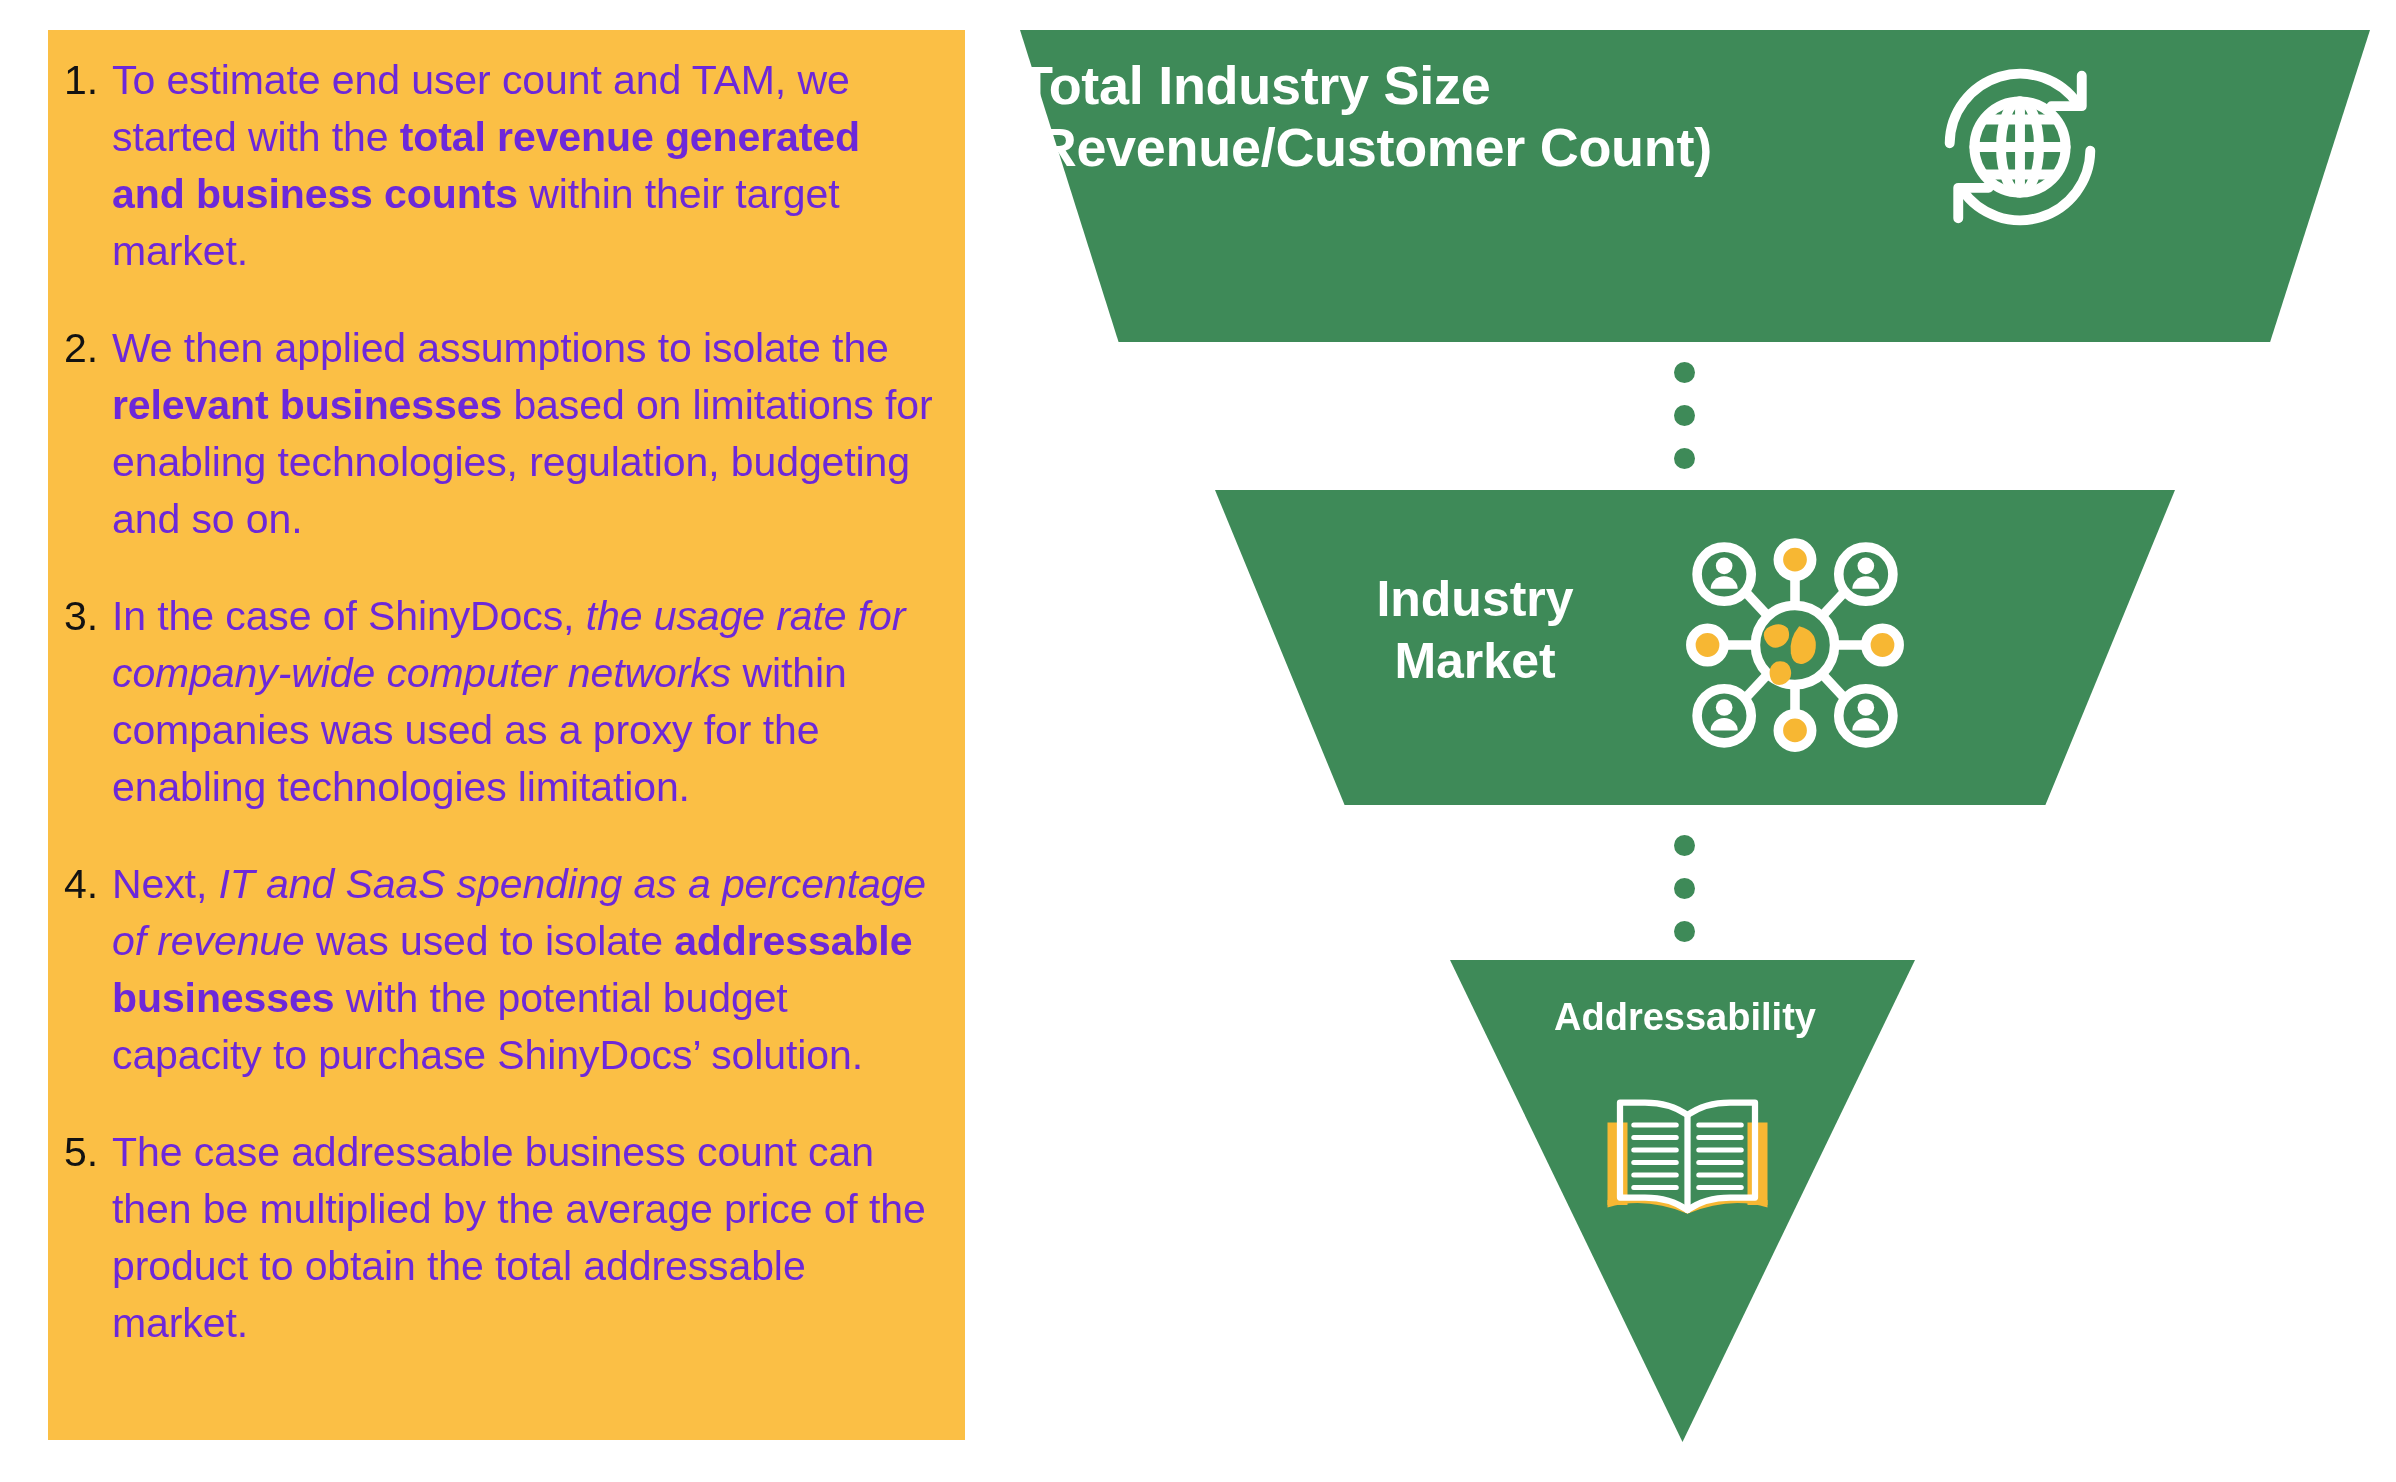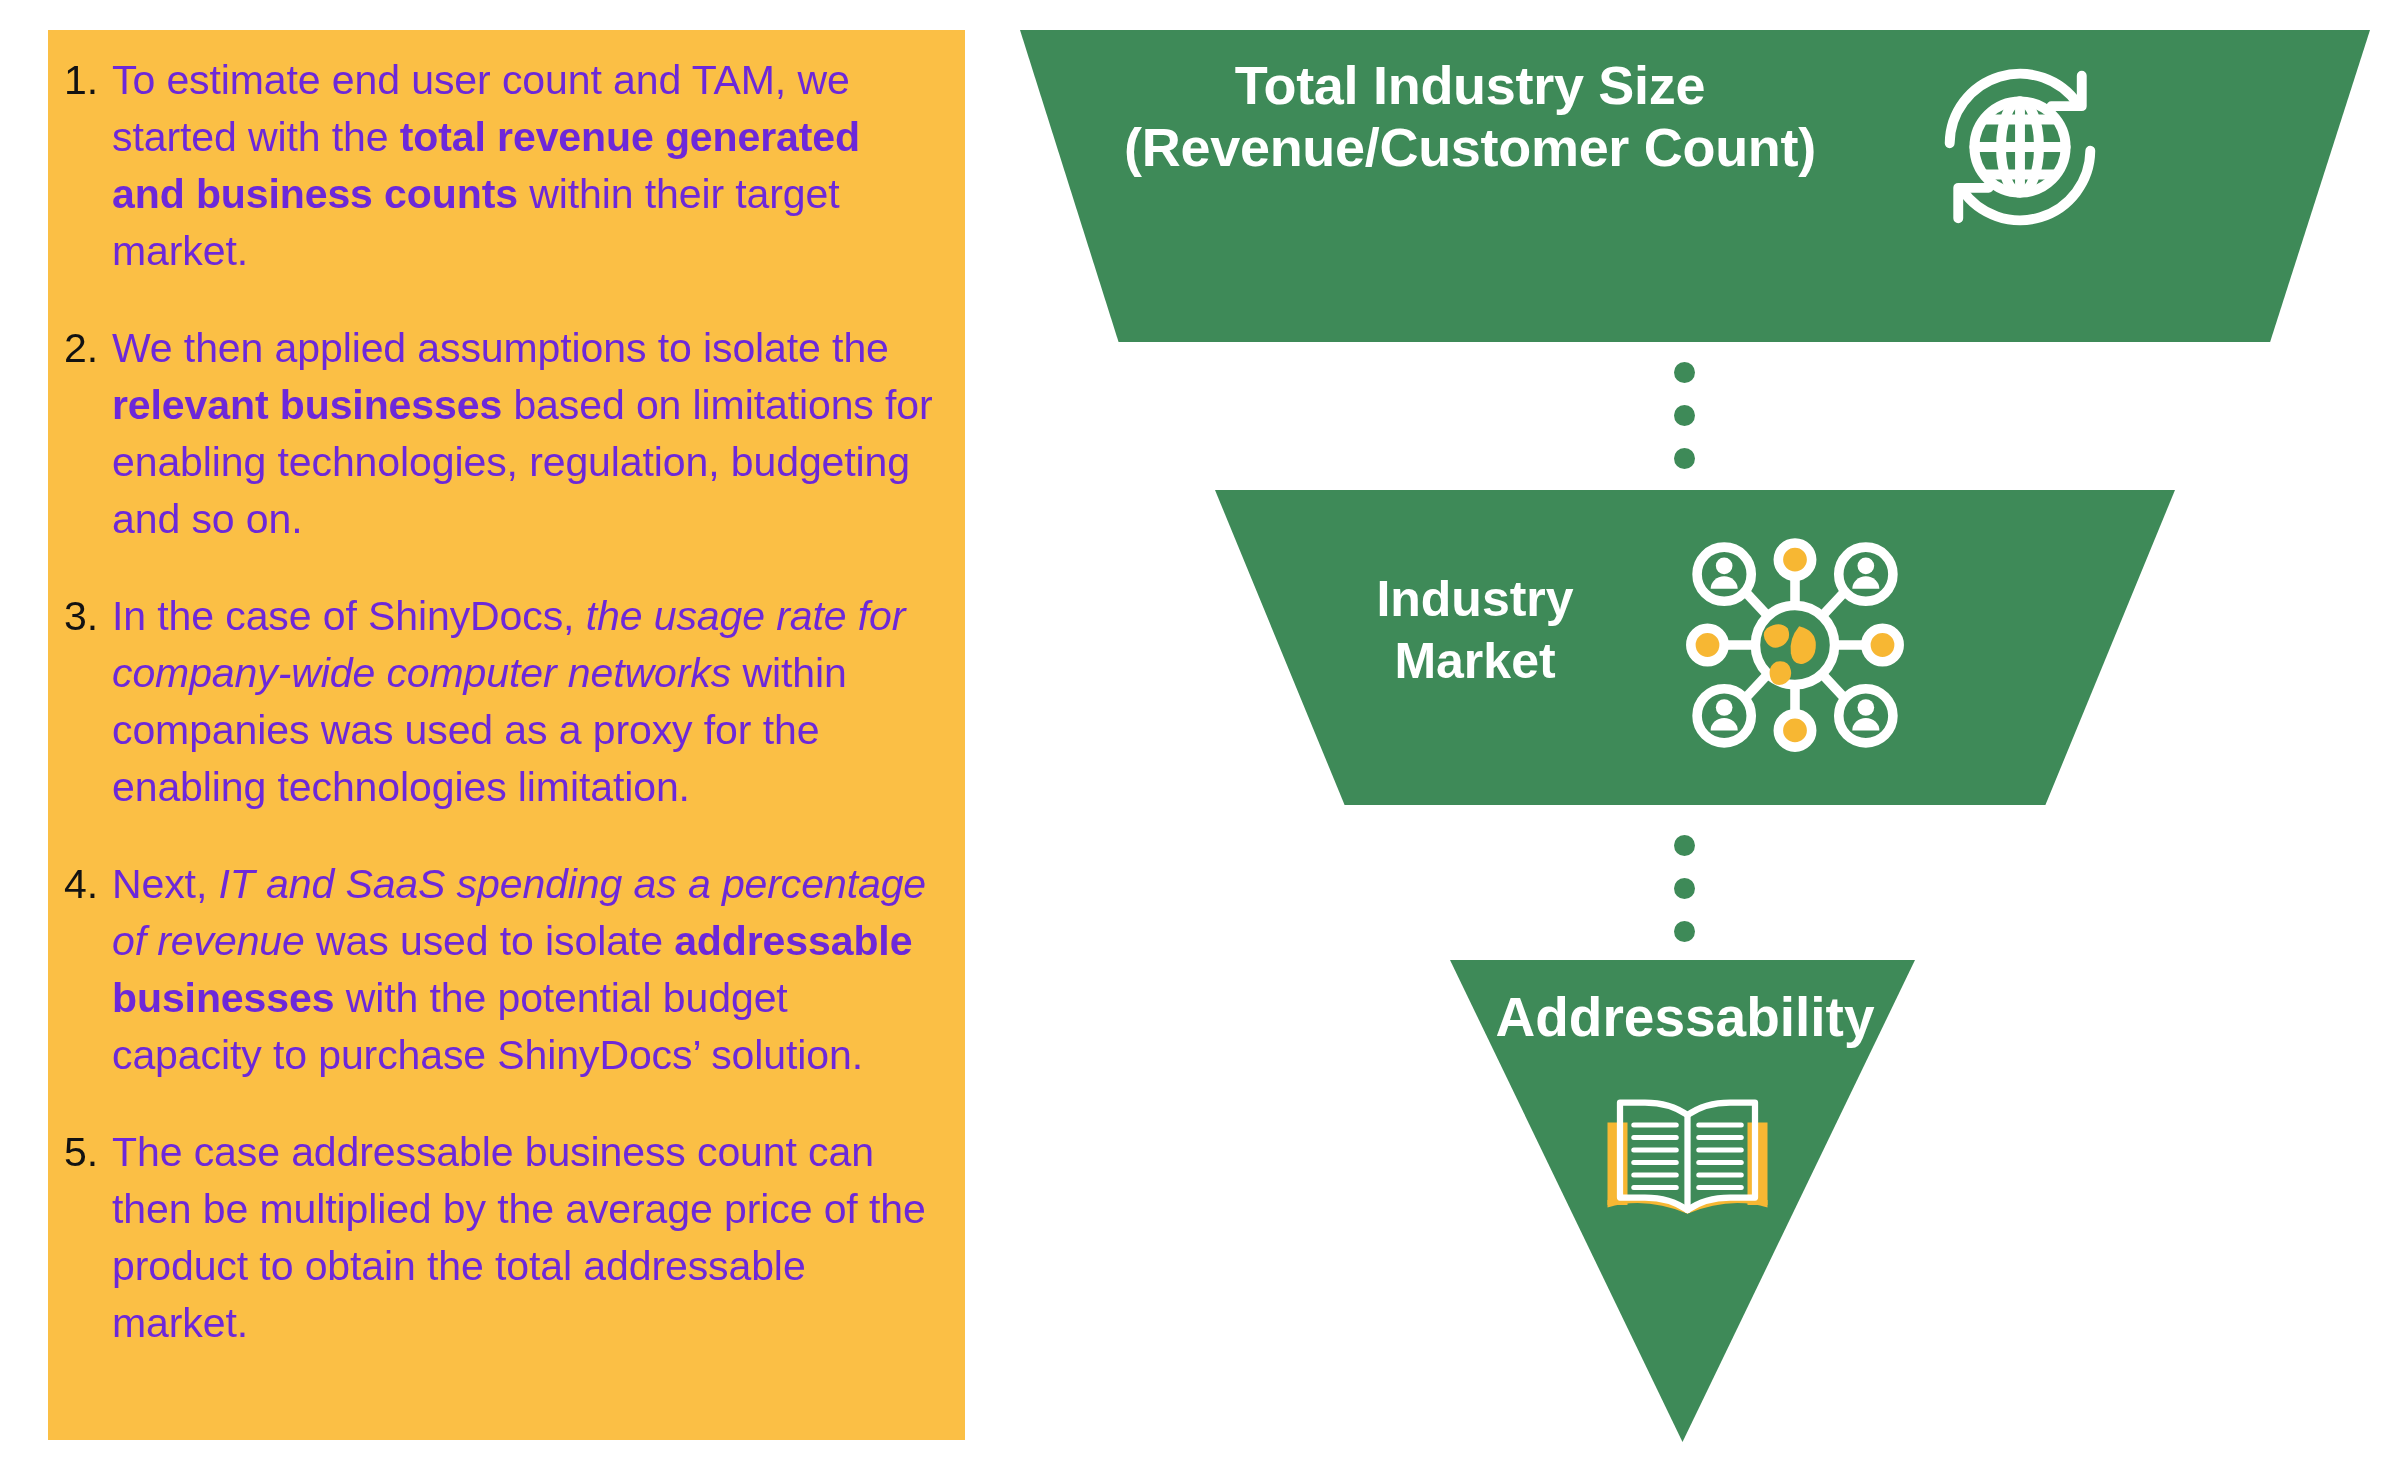--- a/index.html
+++ b/index.html
@@ -72,42 +72,42 @@
   .stage-3{left:485px; top:960px; width:465px; height:482px;}
   .stage-3 .stage-shape{
     clip-path:polygon(0% 0%, 100% 0%, 50% 100%);
   }
 
   .stage-body{position:absolute;inset:0;}
 
   .stage-1-label{
     position:absolute;
     left:0; top:24px; width:900px;
-    text-align:center;
+    text-align:left;
     color:#ffffff;
     font-size:54px;
     font-weight:700;
     line-height:62px;
     letter-spacing:-0.3px;
   }
   .stage-2-label{
     position:absolute;
     left:80px; top:78px; width:360px;
     text-align:center;
     color:#ffffff;
     font-size:50px;
     font-weight:700;
     line-height:62px;
   }
   .stage-3-label{
     position:absolute;
     left:-10px; top:30px; width:490px;
     text-align:center;
     color:#ffffff;
-    font-size:55px;
+    font-size:38px;
     font-weight:700;
     line-height:54px;
   }
 
   .icon-globe-refresh{position:absolute;left:905px;top:22px;width:190px;height:190px;}
   .icon-network-globe{position:absolute;left:455px;top:40px;width:250px;height:230px;}
   .icon-open-book{position:absolute;left:150px;top:130px;width:175px;height:130px;}
 
   
   .connector{position:absolute;display:flex;flex-direction:column;align-items:center;}

